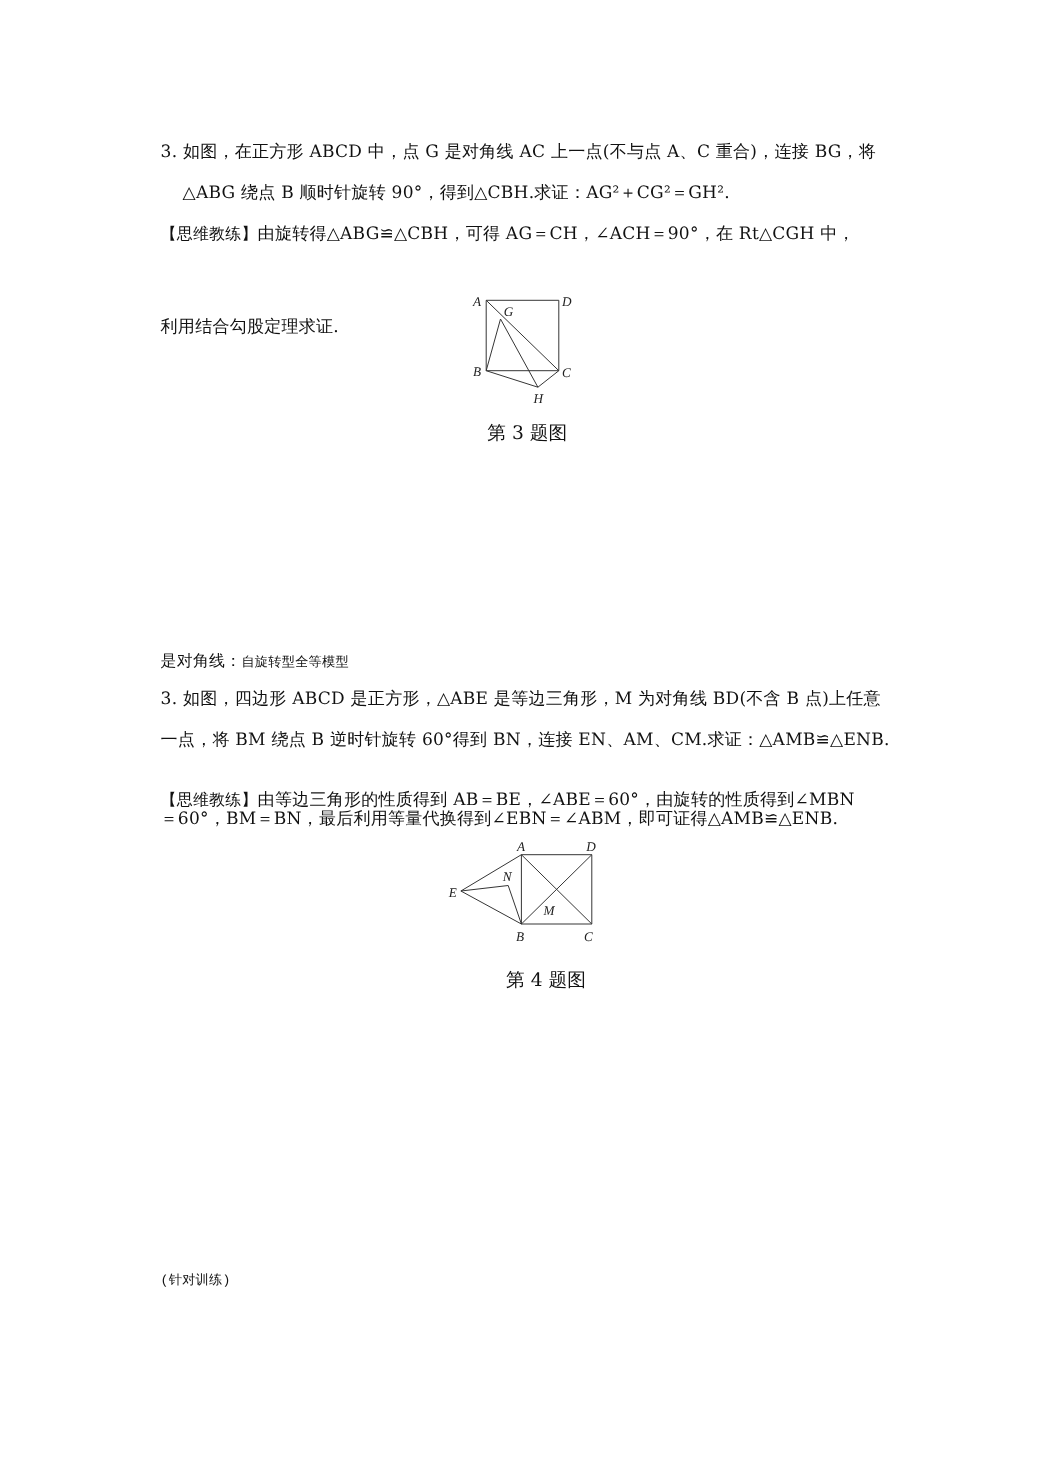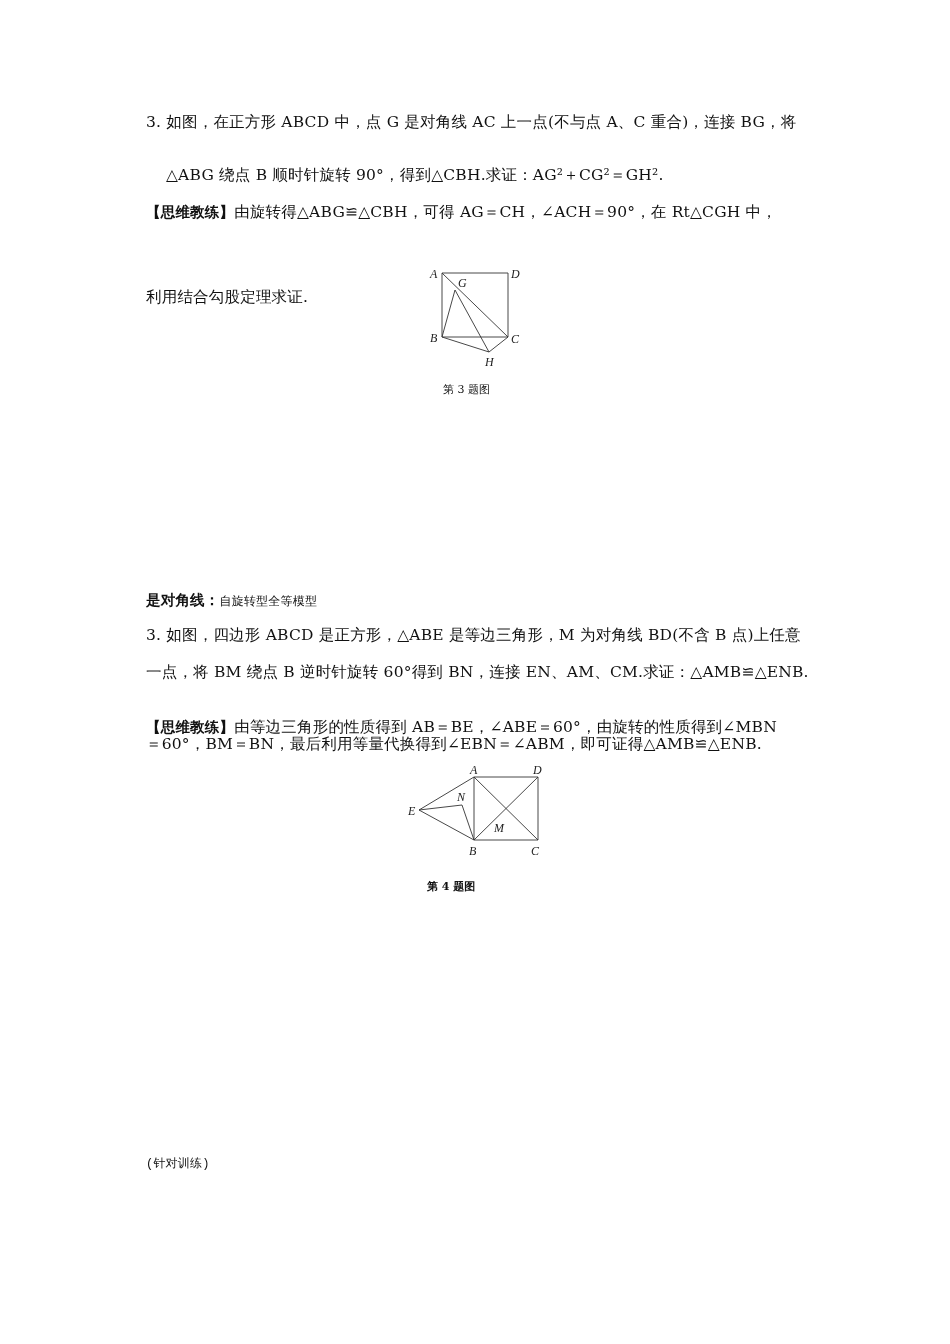--- a/index.html
+++ b/index.html
@@ -1,29 +1,29 @@
 <!DOCTYPE html>
 <html><head>
 <meta charset="utf-8">
 <style>
   html, body { margin:0; padding:0; background:#ffffff; }
   body { width:950px; height:1344px; position:relative; overflow:hidden;
          font-family:"DejaVu Serif","Liberation Serif",serif; color:#111; }
   .line { position:absolute; left:146px; font-size:15.5px; white-space:nowrap; letter-spacing:0.2px; }
-  .bold { font-family:"DejaVu Sans","Liberation Sans",sans-serif; font-weight:bold; font-size:14.5px; }
+  .bold { font-family:"DejaVu Sans","Liberation Sans",sans-serif; font-weight:normal; font-size:14.5px; }
   .sans { font-family:"DejaVu Sans","Liberation Sans",sans-serif; font-size:12px; }
-  .caption { position:absolute; font-size:11px; white-space:nowrap; }
+  .caption { position:absolute; font-size:17px; white-space:nowrap; }
   svg.fig { position:absolute; overflow:visible; }
   svg.fig text { font-family:"Liberation Serif","DejaVu Serif",serif; font-style:italic; font-size:12px; fill:#222; }
   svg.fig line, svg.fig polyline { stroke:#333; stroke-width:0.9; fill:none; }
 </style>
 </head>
 <body>
 
-<div class="line" style="top:112px;">3. 如图，在正方形 ABCD 中，点 G 是对角线 AC 上一点(不与点 A、C 重合)，连接 BG，将</div>
+<div class="line" style="top:128px;">3. 如图，在正方形 ABCD 中，点 G 是对角线 AC 上一点(不与点 A、C 重合)，连接 BG，将</div>
 <div class="line" style="top:165px;margin-left:20px;">△ABG 绕点 B 顺时针旋转 90°，得到△CBH.求证：AG²＋CG²＝GH².</div>
 <div class="line" style="top:202px;">
   <span class="bold">【思维教练】</span><span>由旋转得△ABG≌△CBH，可得 AG＝CH，∠ACH＝90°，在 Rt△CGH 中，</span>
 </div>
 <div class="line" style="top:239px;margin-top:48px;">利用结合勾股定理求证.</div>
 
 <svg class="fig" style="left:0;top:0;" width="950" height="420">
   <polyline points="442,273 508,273 508,337 442,337 442,273"></polyline>
   <line x1="442" y1="273" x2="508" y2="337"></line>
   <line x1="442" y1="337" x2="455" y2="290"></line>
@@ -59,15 +59,15 @@
   <line x1="419" y1="810" x2="462" y2="805"></line>
   <line x1="462" y1="805" x2="474" y2="840"></line>
   <text x="470" y="774">A</text>
   <text x="533" y="774">D</text>
   <text x="408" y="815">E</text>
   <text x="457" y="801">N</text>
   <text x="494" y="832">M</text>
   <text x="469" y="855">B</text>
   <text x="531" y="855">C</text>
 </svg>
-<div class="caption" style="left:427px;top:879px;font-weight:bold;">第 4 题图</div>
+<div class="caption" style="left:460px;top:879px;">第 4 题图</div>
 
 <div class="line sans" style="top:1155px;font-family:Liberation Mono, monospace;">(针对训练)</div>
 
 </body></html>

